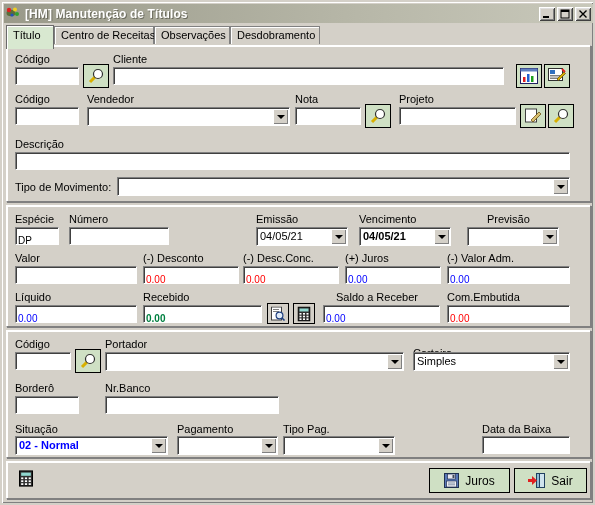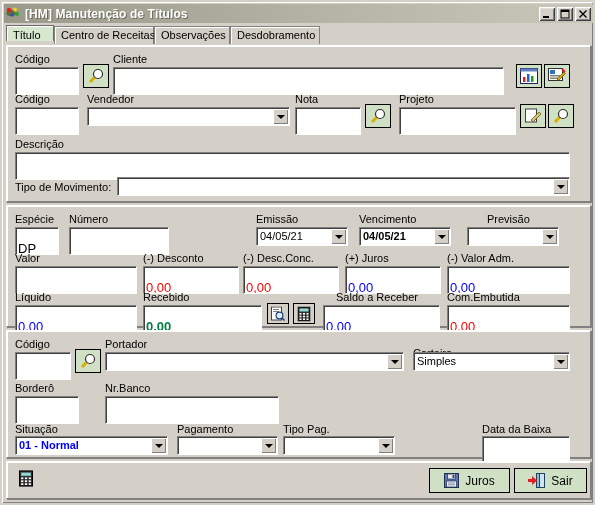--- a/index.html
+++ b/index.html
@@ -75,21 +75,21 @@
     border: 1px solid #808080;
     border-bottom: none;
     box-shadow: inset 1px 1px 0 #ffffff;
     box-sizing: border-box;
     white-space: nowrap;
     cursor: default;
   }
   .tab.active {
     background: #d8e8d0;
     top: -1px;
-    height: 16px;
+    height: 24px;
     line-height: 19px;
     z-index: 5;
     border-color: #6b6b6b;
   }
 
   
   .panel {
     position: absolute;
     background: #d4d0c8;
     border: 1px solid #ffffff;
@@ -109,23 +109,23 @@
   }
   .fld {
     position: absolute;
     background: #ffffff;
     border: 1px solid #808080;
     border-right-color: #ffffff;
     border-bottom-color: #ffffff;
     box-shadow: inset 1px 1px 0 #404040;
     box-sizing: border-box;
     font-family: "Liberation Sans", sans-serif;
-    font-size: 13px;
+    font-size: 10px;
     line-height: 16px;
-    padding: 13px 2px;
+    padding: 5px 2px;
     overflow: hidden;
     white-space: nowrap;
   }
   .fld.num { text-align: left; padding-right: 3px; }
   .red  { color: #ff0000; }
   .blue { color: #0000ff; }
   .green{ color: #008040; font-weight: bold; }
   .bold { font-weight: bold; }
 
   
@@ -420,21 +420,21 @@
     </div>
 
     <div class="lbl" style="left:8px; top:51px;">Borderô</div>
     <div class="fld" style="left:8px; top:65px; width:64px; height:18px;"></div>
 
     <div class="lbl" style="left:98px; top:51px;">Nr.Banco</div>
     <div class="fld" style="left:98px; top:65px; width:174px; height:18px;"></div>
 
     <div class="lbl" style="left:8px; top:92px;">Situação</div>
     <div class="combo" style="left:8px; top:105px; width:153px; height:19px;">
-      <div class="cval bold blue">01 - Normal</div>
+      <div class="cval bold blue">02 - Normal</div>
       <div class="arrow"></div>
     </div>
 
     <div class="lbl" style="left:170px; top:92px;">Pagamento</div>
     <div class="combo" style="left:170px; top:105px; width:101px; height:19px;">
       <div class="cval"></div>
       <div class="arrow"></div>
     </div>
 
     <div class="lbl" style="left:276px; top:92px;">Tipo Pag.</div>

